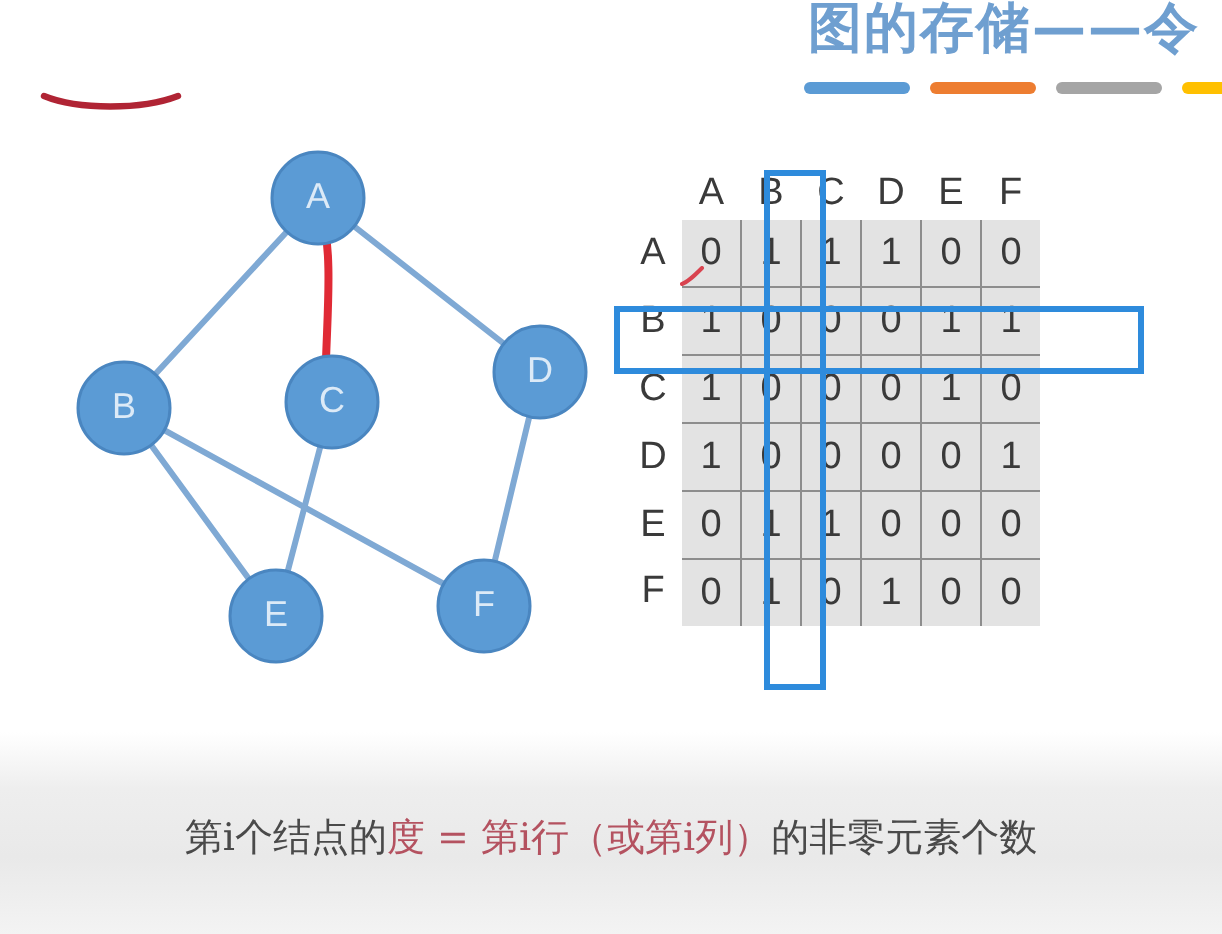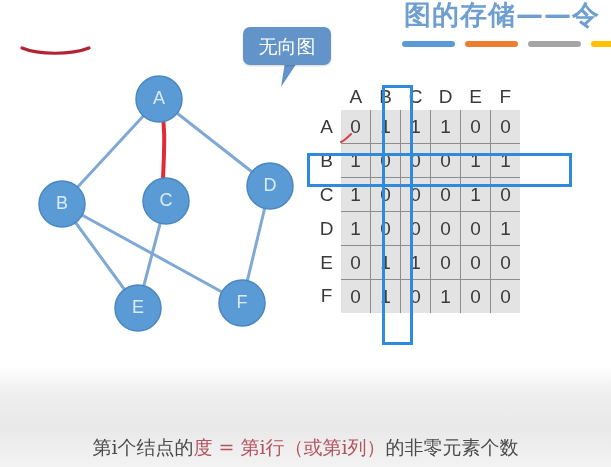--- a/index.html
+++ b/index.html
@@ -195,21 +195,20 @@
   #caption {
     position: absolute;
     left: 0;
     top: 406px;
     width: 611px;
     text-align: center;
     font-size: 19px;
     color: #4a4a4a;
     font-family: "DejaVu Serif", "Liberation Serif", serif;
     white-space: nowrap;
-    margin-top: 29px;
   }
   #caption .hl { color: #b45260; }
 </style>
 </head>
 <body>
 
 <div id="stage">
 
   <div id="slide">
 
@@ -241,25 +240,20 @@
       <circle cx="242" cy="303" r="23" fill="#5b9bd5" stroke="#4a86c0" stroke-width="1.5"></circle>
     </svg>
 
     <div class="node-label" style="left:149px; top:88px; width:20px;">A</div>
     <div class="node-label" style="left:52px;  top:193px; width:20px;">B</div>
     <div class="node-label" style="left:156px; top:190px; width:20px;">C</div>
     <div class="node-label" style="left:260px; top:175px; width:20px;">D</div>
     <div class="node-label" style="left:128px; top:297px; width:20px;">E</div>
     <div class="node-label" style="left:232px; top:292px; width:20px;">F</div>
 
-    <div id="callout">
-      <div id="callout-tail"></div>
-      <div id="callout-box"></div>
-      <div id="callout-label">无向图</div>
-    </div>
     <svg id="callout-underline" viewBox="0 0 70 9" width="70" height="9">
       <path d="M 1 1 C 18 8, 50 8, 68 1" stroke="#b02434" stroke-width="3.2" fill="none" stroke-linecap="round"></path>
     </svg>
 
     <table id="matrix" class="mx-grid">
       <tbody>
           <tr>
             <td class="mx-corner mx-colhead"></td>
             <td class="mx-colhead">A</td>
             <td class="mx-colhead">B</td>

